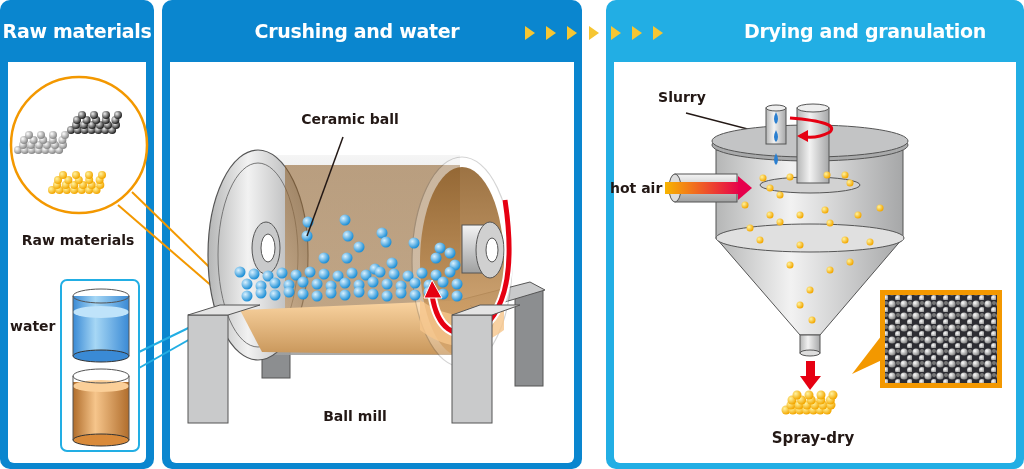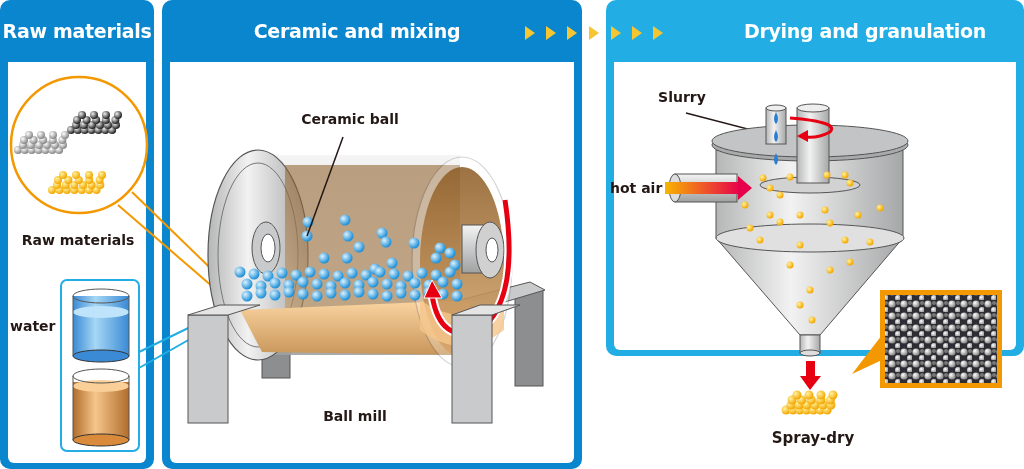--- a/index.html
+++ b/index.html
@@ -2,36 +2,36 @@
 <html><head>
 <meta charset="utf-8">
 <style>
   html,body{margin:0;padding:0;background:#fff;}
   body{width:1024px;height:469px;position:relative;overflow:hidden;font-family:"DejaVu Sans","Liberation Sans",sans-serif;}
   .panel{position:absolute;border-radius:10px;box-sizing:border-box;}
   .panel .hdr{position:absolute;left:0;top:0;right:0;height:62px;display:flex;align-items:center;justify-content:center;color:#fff;font-weight:bold;font-size:19px;letter-spacing:-0.3px;}
   .panel .body{position:absolute;left:8px;right:8px;top:62px;bottom:6px;background:#fff;}
   #p1{left:0;top:0;width:154px;height:469px;background:#0a86cf;}
   #p2{left:162px;top:0;width:420px;height:469px;background:#0a86cf;}
-  #p3{left:606px;top:0;width:418px;height:356px;background:#22aee4;}
+  #p3{left:606px;top:0;width:418px;height:469px;background:#22aee4;}
   #p1 .body,#p2 .body,#p3 .body{border-radius:0 0 6px 6px;}
   .chev{position:absolute;top:26px;width:0;height:0;border-top:7px solid transparent;border-bottom:7px solid transparent;border-left:10px solid #f6c632;}
   svg{position:absolute;left:0;top:0;}
 </style>
 </head>
 <body>
 
 <div class="panel" id="p1">
   <div class="hdr">Raw materials</div>
   <div class="body"></div>
 </div>
 
 <div class="panel" id="p2">
   <div class="hdr">
-      <span style="margin-left:-30px">Ceramic and mixing</span>
+      <span style="margin-left:-30px">Crushing and water</span>
     </div>
   <div class="body"></div>
 </div>
 
 <div class="panel" id="p3">
   <div class="hdr">
       <span style="margin-left:100px">Drying and granulation</span>
     </div>
   <div class="body"></div>
 </div>

